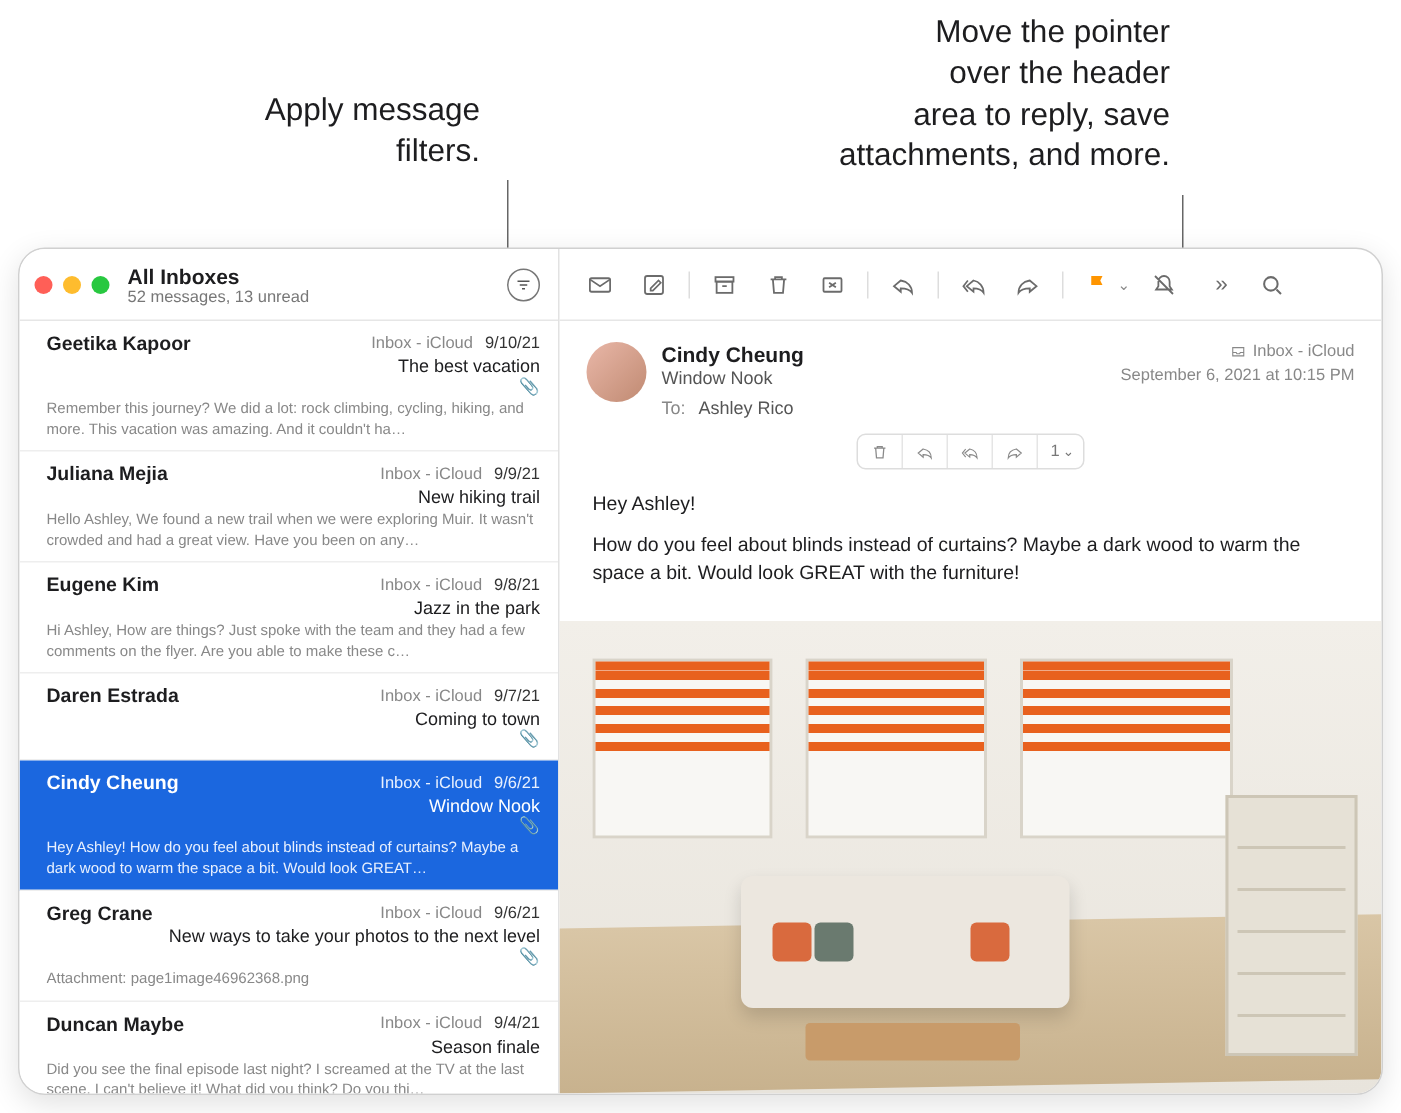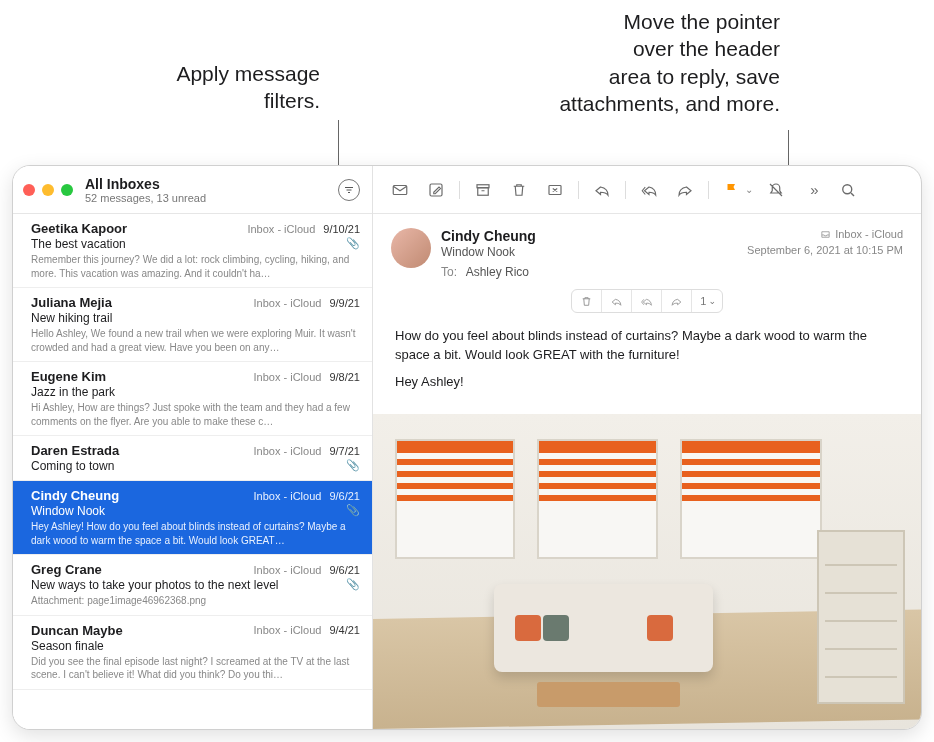--- a/index.html
+++ b/index.html
@@ -103,21 +103,21 @@
   .msg-row1 {
     display:flex;
     align-items:center;
   }
   .msg-sender { font-weight:700; font-size:13px; flex:1; }
   .msg-mailbox { font-size:11px; color:#888; margin-right:8px; }
   .msg-date { font-size:11px; color:#333; }
   .msg-item.selected .msg-mailbox,
   .msg-item.selected .msg-date,
   .msg-item.selected .msg-preview { color:#e8f0fe; }
-  .msg-subject { font-size:12px; margin-top:1px; display:flex; align-items:flex-start; }
+  .msg-subject { font-size:12px; margin-top:1px; display:flex; align-items:flex-end;flex-direction:column; }
   .msg-subject .subj-text { flex:1; white-space:nowrap; overflow:hidden; text-overflow:ellipsis; }
   .attach-icon { font-size:11px; color:#999; margin-left:6px; flex-shrink:0; }
   .msg-item.selected .attach-icon { color:#dfeaff; }
   .msg-preview {
     font-size:10px; color:#888; line-height:1.35;
     margin-top:2px;
     display:-webkit-box;
     -webkit-line-clamp:2;
     -webkit-box-orient:vertical;
     overflow:hidden;
@@ -520,22 +520,22 @@
           <svg viewBox="0 0 24 24" width="12" height="12">
               <path d="M8 12l6-6a3 3 0 114 4l-8 8a5 5 0 11-7-7l8-8" fill="none" stroke="currentColor" stroke-width="1.6"></path>
             </svg>
           <span>1</span>
           <span style="font-size:9px;">⌄</span>
         </div>
       </div>
     </div>
 
     <div class="msg-body">
+      <p>Hey Ashley!</p>
       <p>How do you feel about blinds instead of curtains? Maybe a dark wood to warm the space a bit. Would look GREAT with the furniture!</p>
-      <p>Hey Ashley!</p>
     </div>
 
     <div class="image-area">
       <div class="room-wall"></div>
       <div class="window-frame w1">
           <div class="blind"></div>
         </div>
       <div class="window-frame w2">
           <div class="blind"></div>
         </div>

